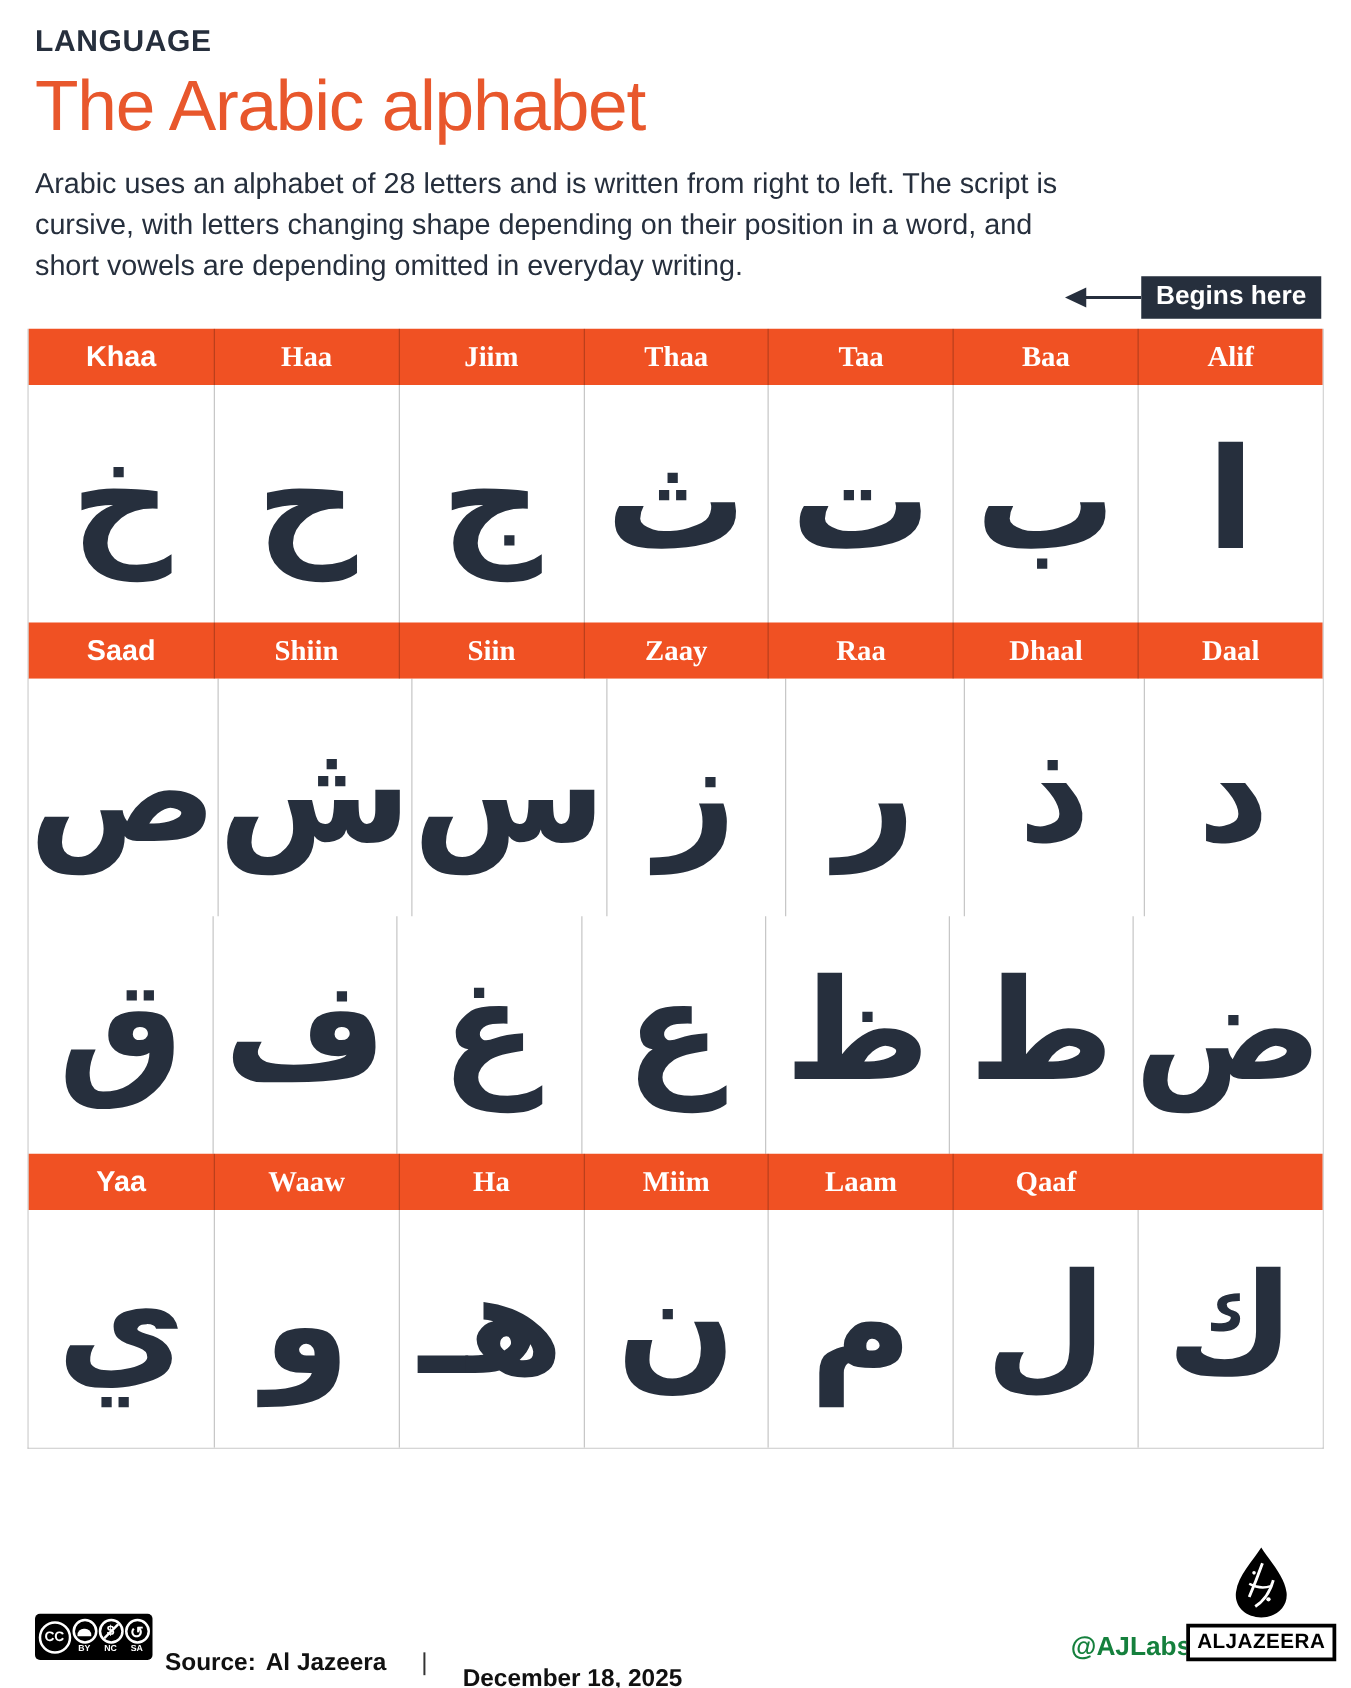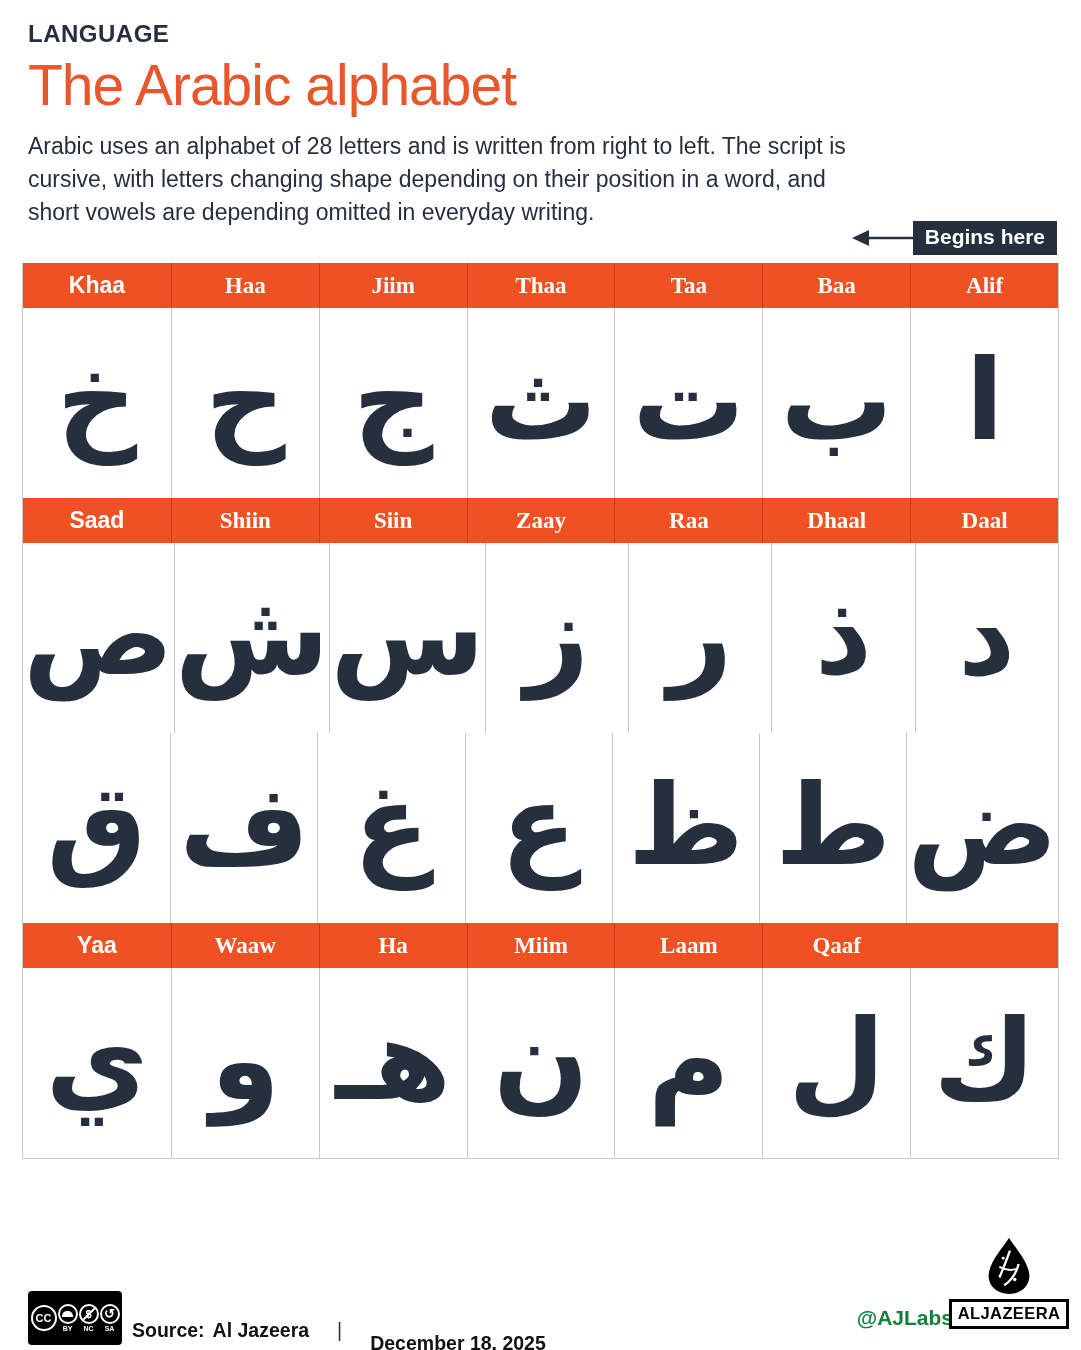--- a/index.html
+++ b/index.html
@@ -45,21 +45,21 @@
   .letter-cell {
     display:flex; align-items:center; justify-content:center;
     font-family:"DejaVu Sans", sans-serif;
     font-weight:700; font-size:112px; color:var(--navy);
     line-height:1; padding-bottom:6px;
   }
   .letter-cell + .letter-cell { border-left:1px solid var(--grid-line); }
 
   
   .cc-badge {
-    position:absolute; left:28px; top:1291px; width:94px; height:54px;
+    position:absolute; left:28px; top:1291px; width:94px; height:37px;
     background:#000; border-radius:4px;
     display:flex; align-items:center; justify-content:center; gap:1px; padding:2px;
   }
   .cc-col { display:flex; flex-direction:column; align-items:center; }
   .cc-circle {
     width:20px; height:20px; border:2px solid #fff; border-radius:50%;
     color:#fff; display:flex; align-items:center; justify-content:center;
     font-size:9px; font-weight:700; position:relative; overflow:hidden;
   }
   .cc-main { width:26px; height:26px; font-size:11px; }

